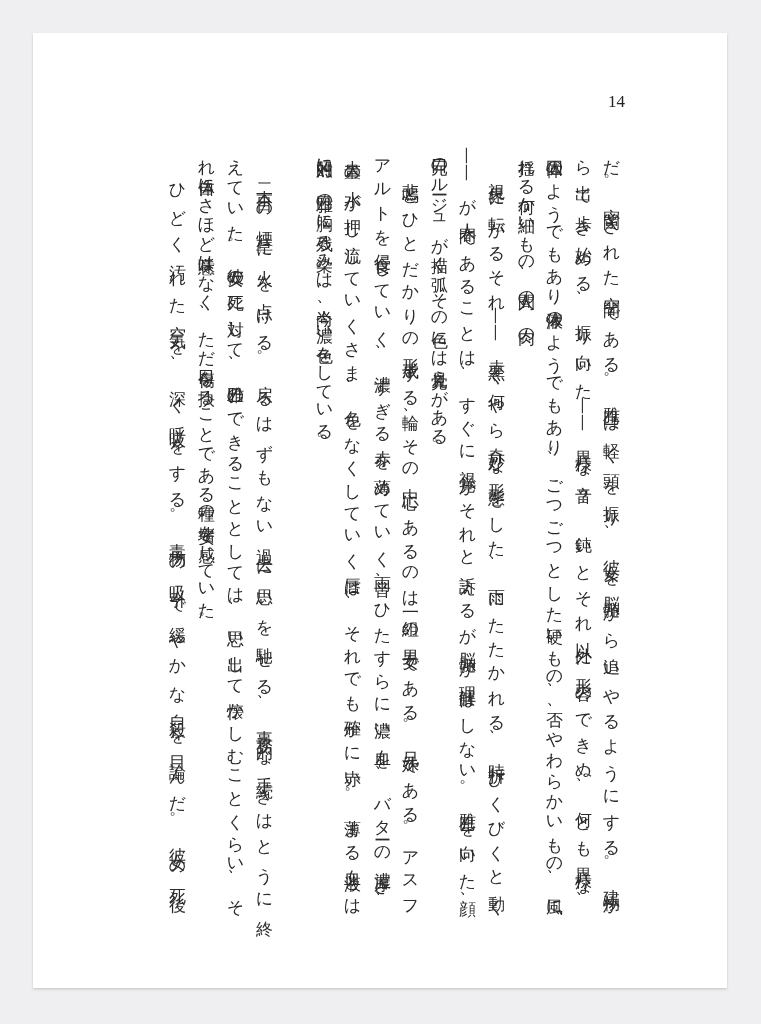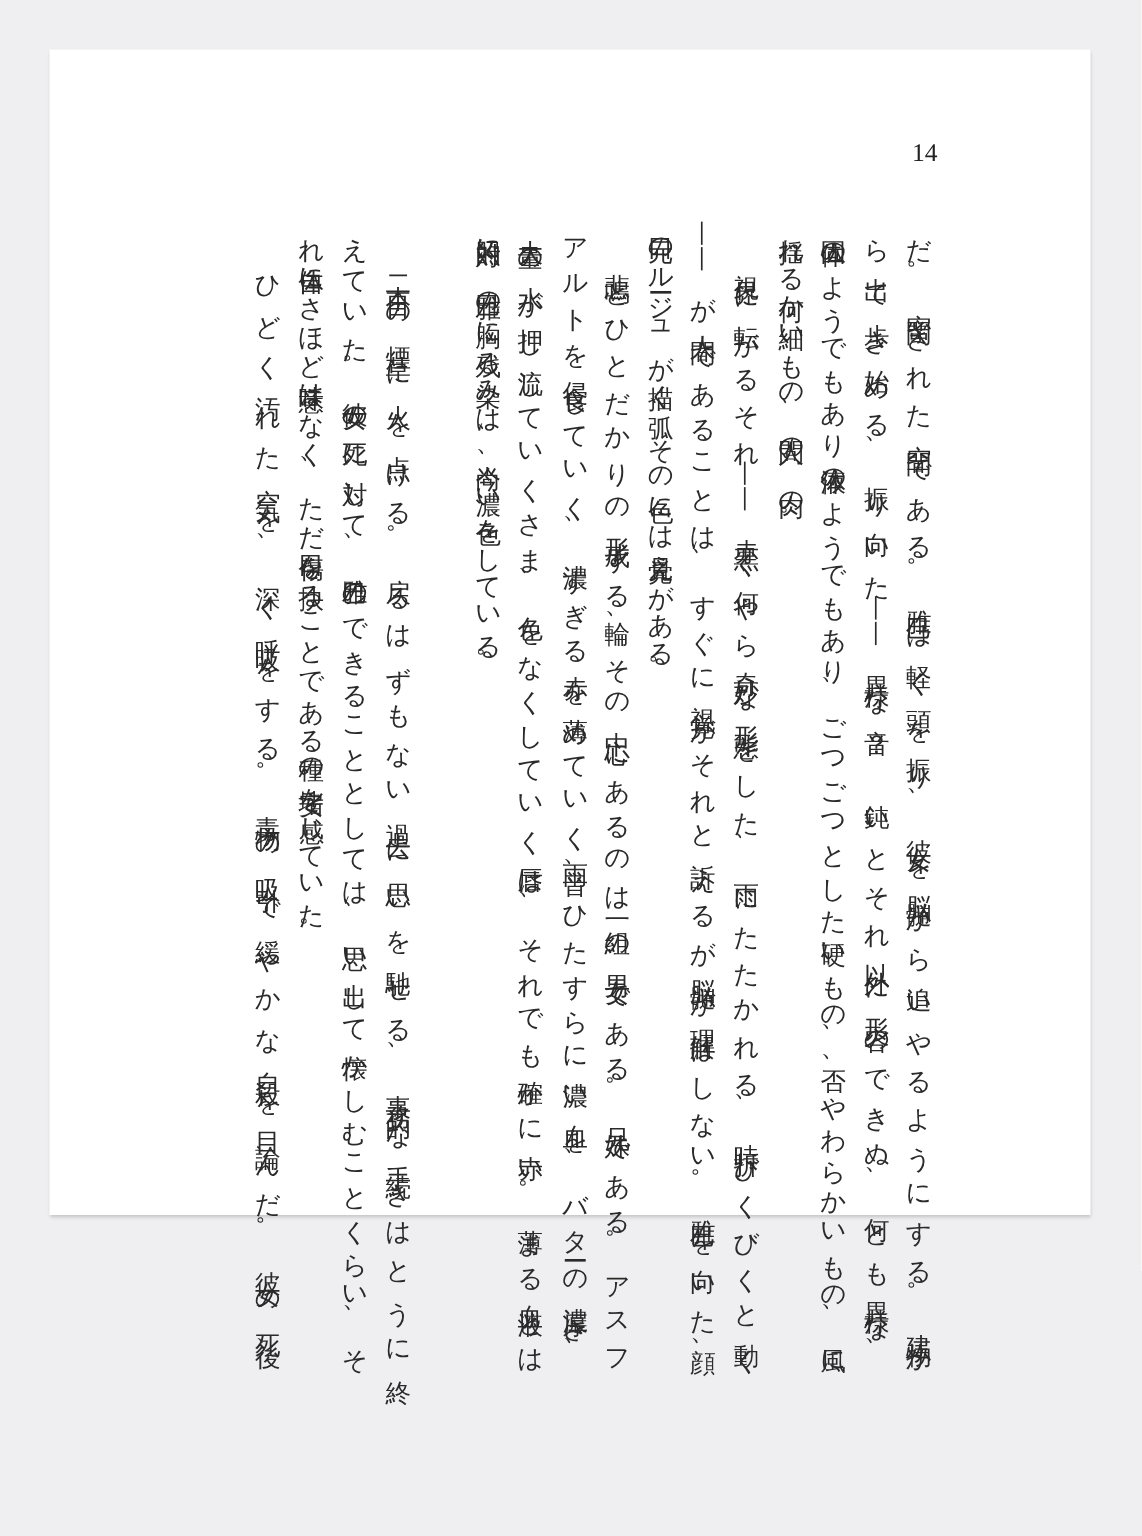--- a/index.html
+++ b/index.html
@@ -12,21 +12,21 @@
     background: #efeff1;
     position: relative;
     overflow: hidden;
     font-family: "DejaVu Serif", "Liberation Serif", serif;
   }
   .page {
     position: absolute;
     left: 33px;
     top: 33px;
     width: 694px;
-    height: 777px;
+    height: 955px;
     background: #ffffff;
     box-shadow: 0 1px 2px rgba(0,0,0,0.12), 0 2px 3px rgba(0,0,0,0.06);
   }
   .page-number {
     position: absolute;
     left: 575px;
     top: 59px;
     font-family: "Liberation Serif", "DejaVu Serif", serif;
     font-size: 17px;
     color: #222;

